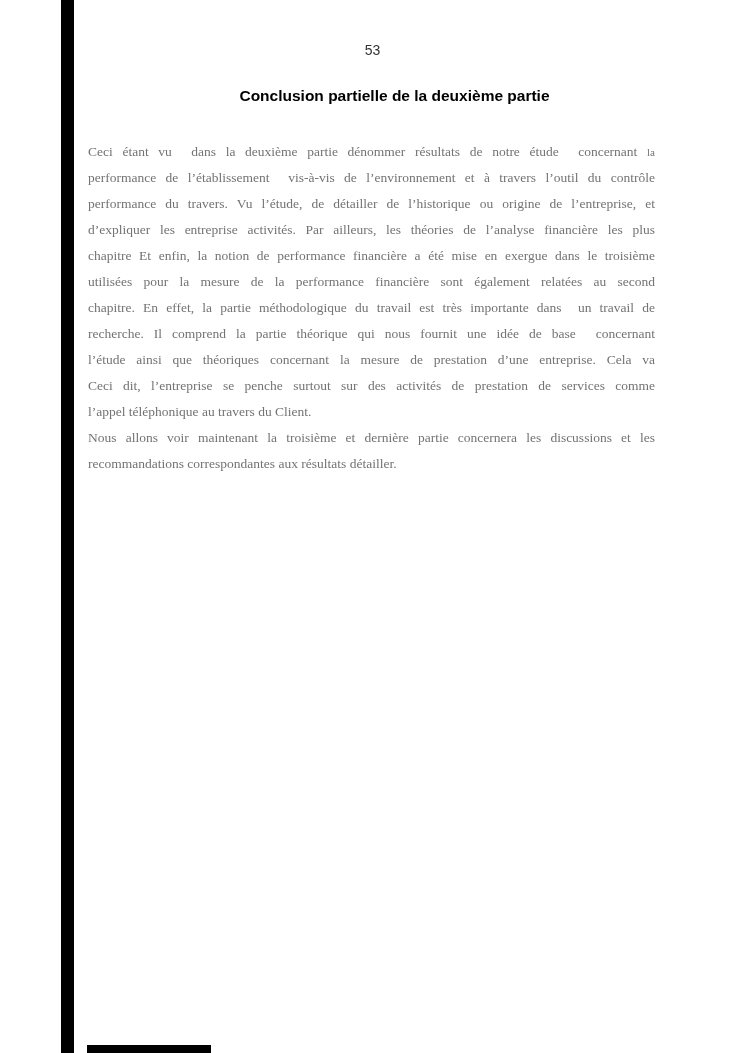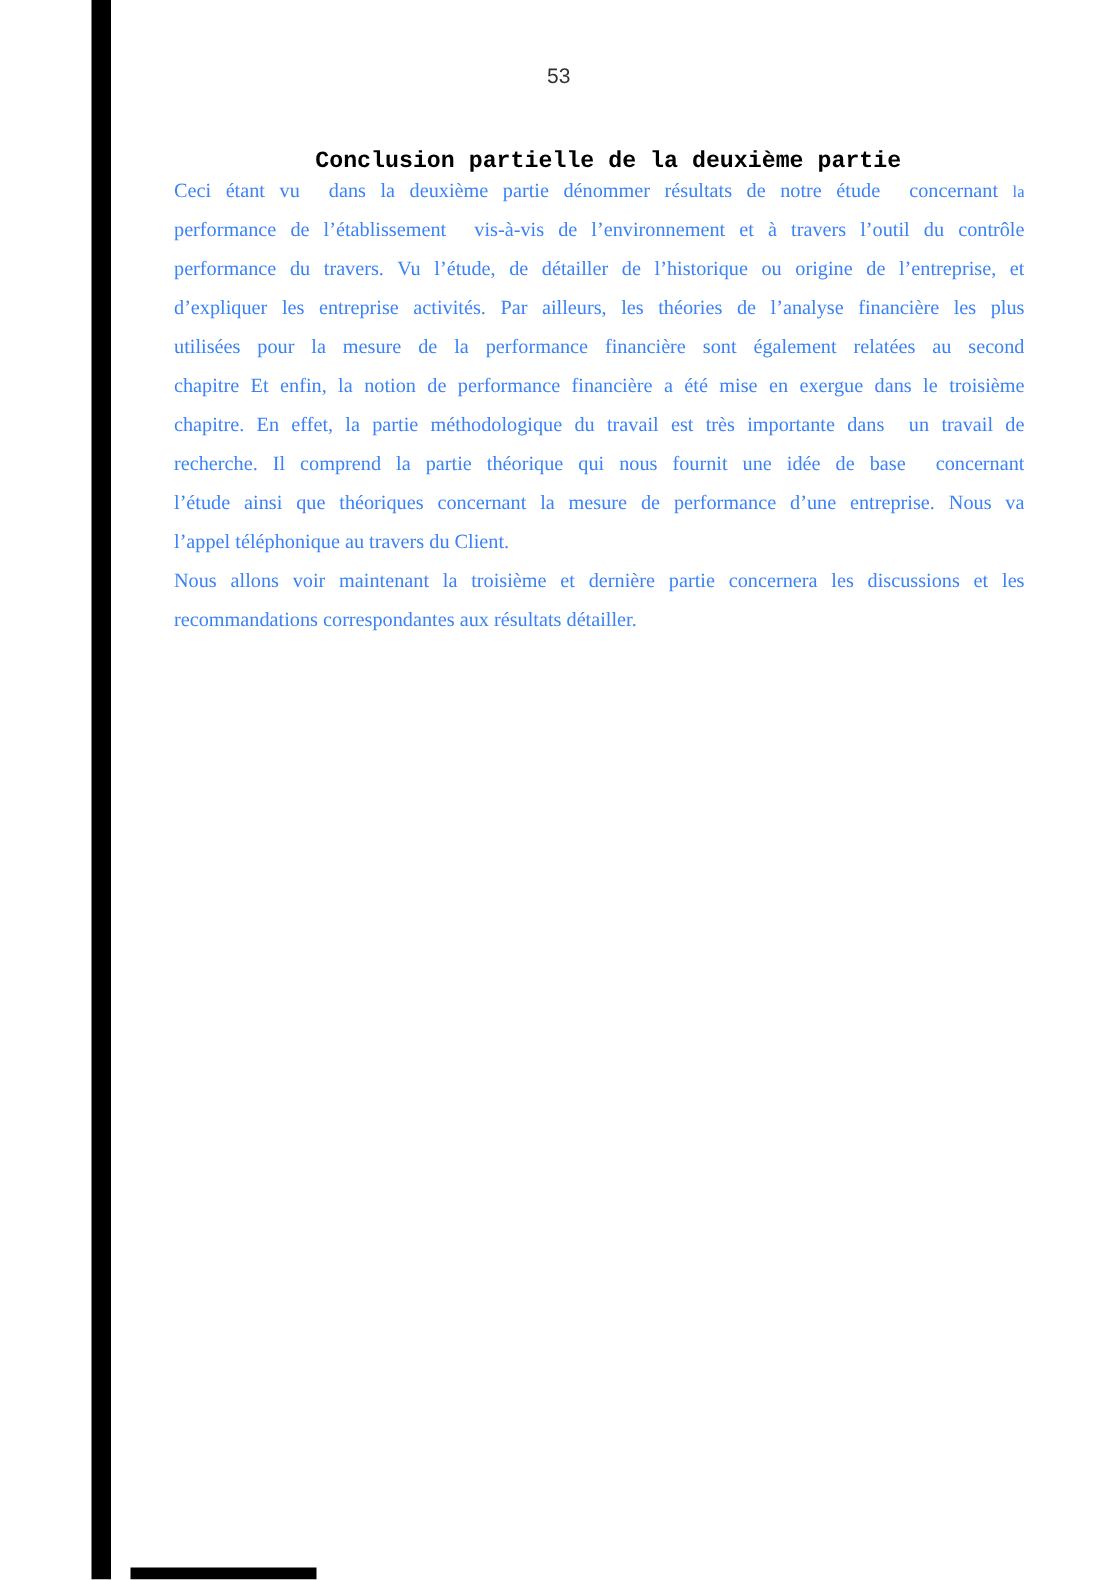--- a/index.html
+++ b/index.html
@@ -44,36 +44,35 @@
     line-height: 18px;
     color: #333333;
   }
   .title {
     position: absolute;
     top: 85px;
     left: 88px;
     width: 567px;
     box-sizing: border-box;
     padding-left: 46px; 
-    margin: 11px;
+    margin: 0;
     text-align: center;
-    font-family: Liberation Mono, monospace;
+    font-family: Liberation Sans, sans-serif;
     font-weight: bold;
     font-size: 15.5px;
     line-height: 22px;
     color: #000000;
   }
   .body-text {
     position: absolute;
-    top: 114px;
+    top: 139px;
     left: 88px;
     width: 567px;
     font-size: 13.5px;
-    color: #3b82f6;
-    margin-left: 28px;
+    color: #737373;
   }
   .line {
     height: 26px;
     line-height: 26px;
     text-align: justify;
     text-align-last: justify;
     overflow: hidden;
     white-space: normal;
   }
   .line.no-just {
@@ -94,23 +93,24 @@
 
   <div class="page-number">53</div>
 
   <h1 class="title">Conclusion partielle de la deuxième partie</h1>
 
   <div class="body-text">
     <div class="line"><span>Ceci étant vu&nbsp; dans la deuxième partie dénommer résultats de notre étude&nbsp; concernant</span> <span class="small">la</span></div>
     <div class="line">performance de l’établissement&nbsp; vis-à-vis de l’environnement et à travers l’outil du contrôle</div>
     <div class="line">performance du travers. Vu l’étude, de détailler de l’historique ou origine de l’entreprise, et</div>
     <div class="line">d’expliquer les entreprise activités. Par ailleurs, les théories de l’analyse financière les plus</div>
+    <div class="line">chapitre Et enfin, la notion de performance financière a été mise en exergue dans le troisième</div>
     <div class="line">utilisées pour la mesure de la performance financière sont également relatées au second</div>
-    <div class="line">chapitre Et enfin, la notion de performance financière a été mise en exergue dans le troisième</div>
     <div class="line">chapitre. En effet, la partie méthodologique du travail est très importante dans&nbsp; un travail de</div>
     <div class="line">recherche. Il comprend la partie théorique qui nous fournit une idée de base&nbsp; concernant</div>
-    <div class="line">l’étude ainsi que théoriques concernant la mesure de performance d’une entreprise. Nous va</div>
+    <div class="line">l’étude ainsi que théoriques concernant la mesure de prestation d’une entreprise. Cela va</div>
+    <div class="line">Ceci dit, l’entreprise se penche surtout sur des activités de prestation de services comme</div>
     <div class="line no-just">l’appel téléphonique au travers du Client.</div>
     <div class="line">Nous allons voir maintenant la troisième et dernière partie concernera les discussions et les</div>
     <div class="line no-just">recommandations correspondantes aux résultats détailler.</div>
   </div>
 
 </div>
 
 </body></html>

